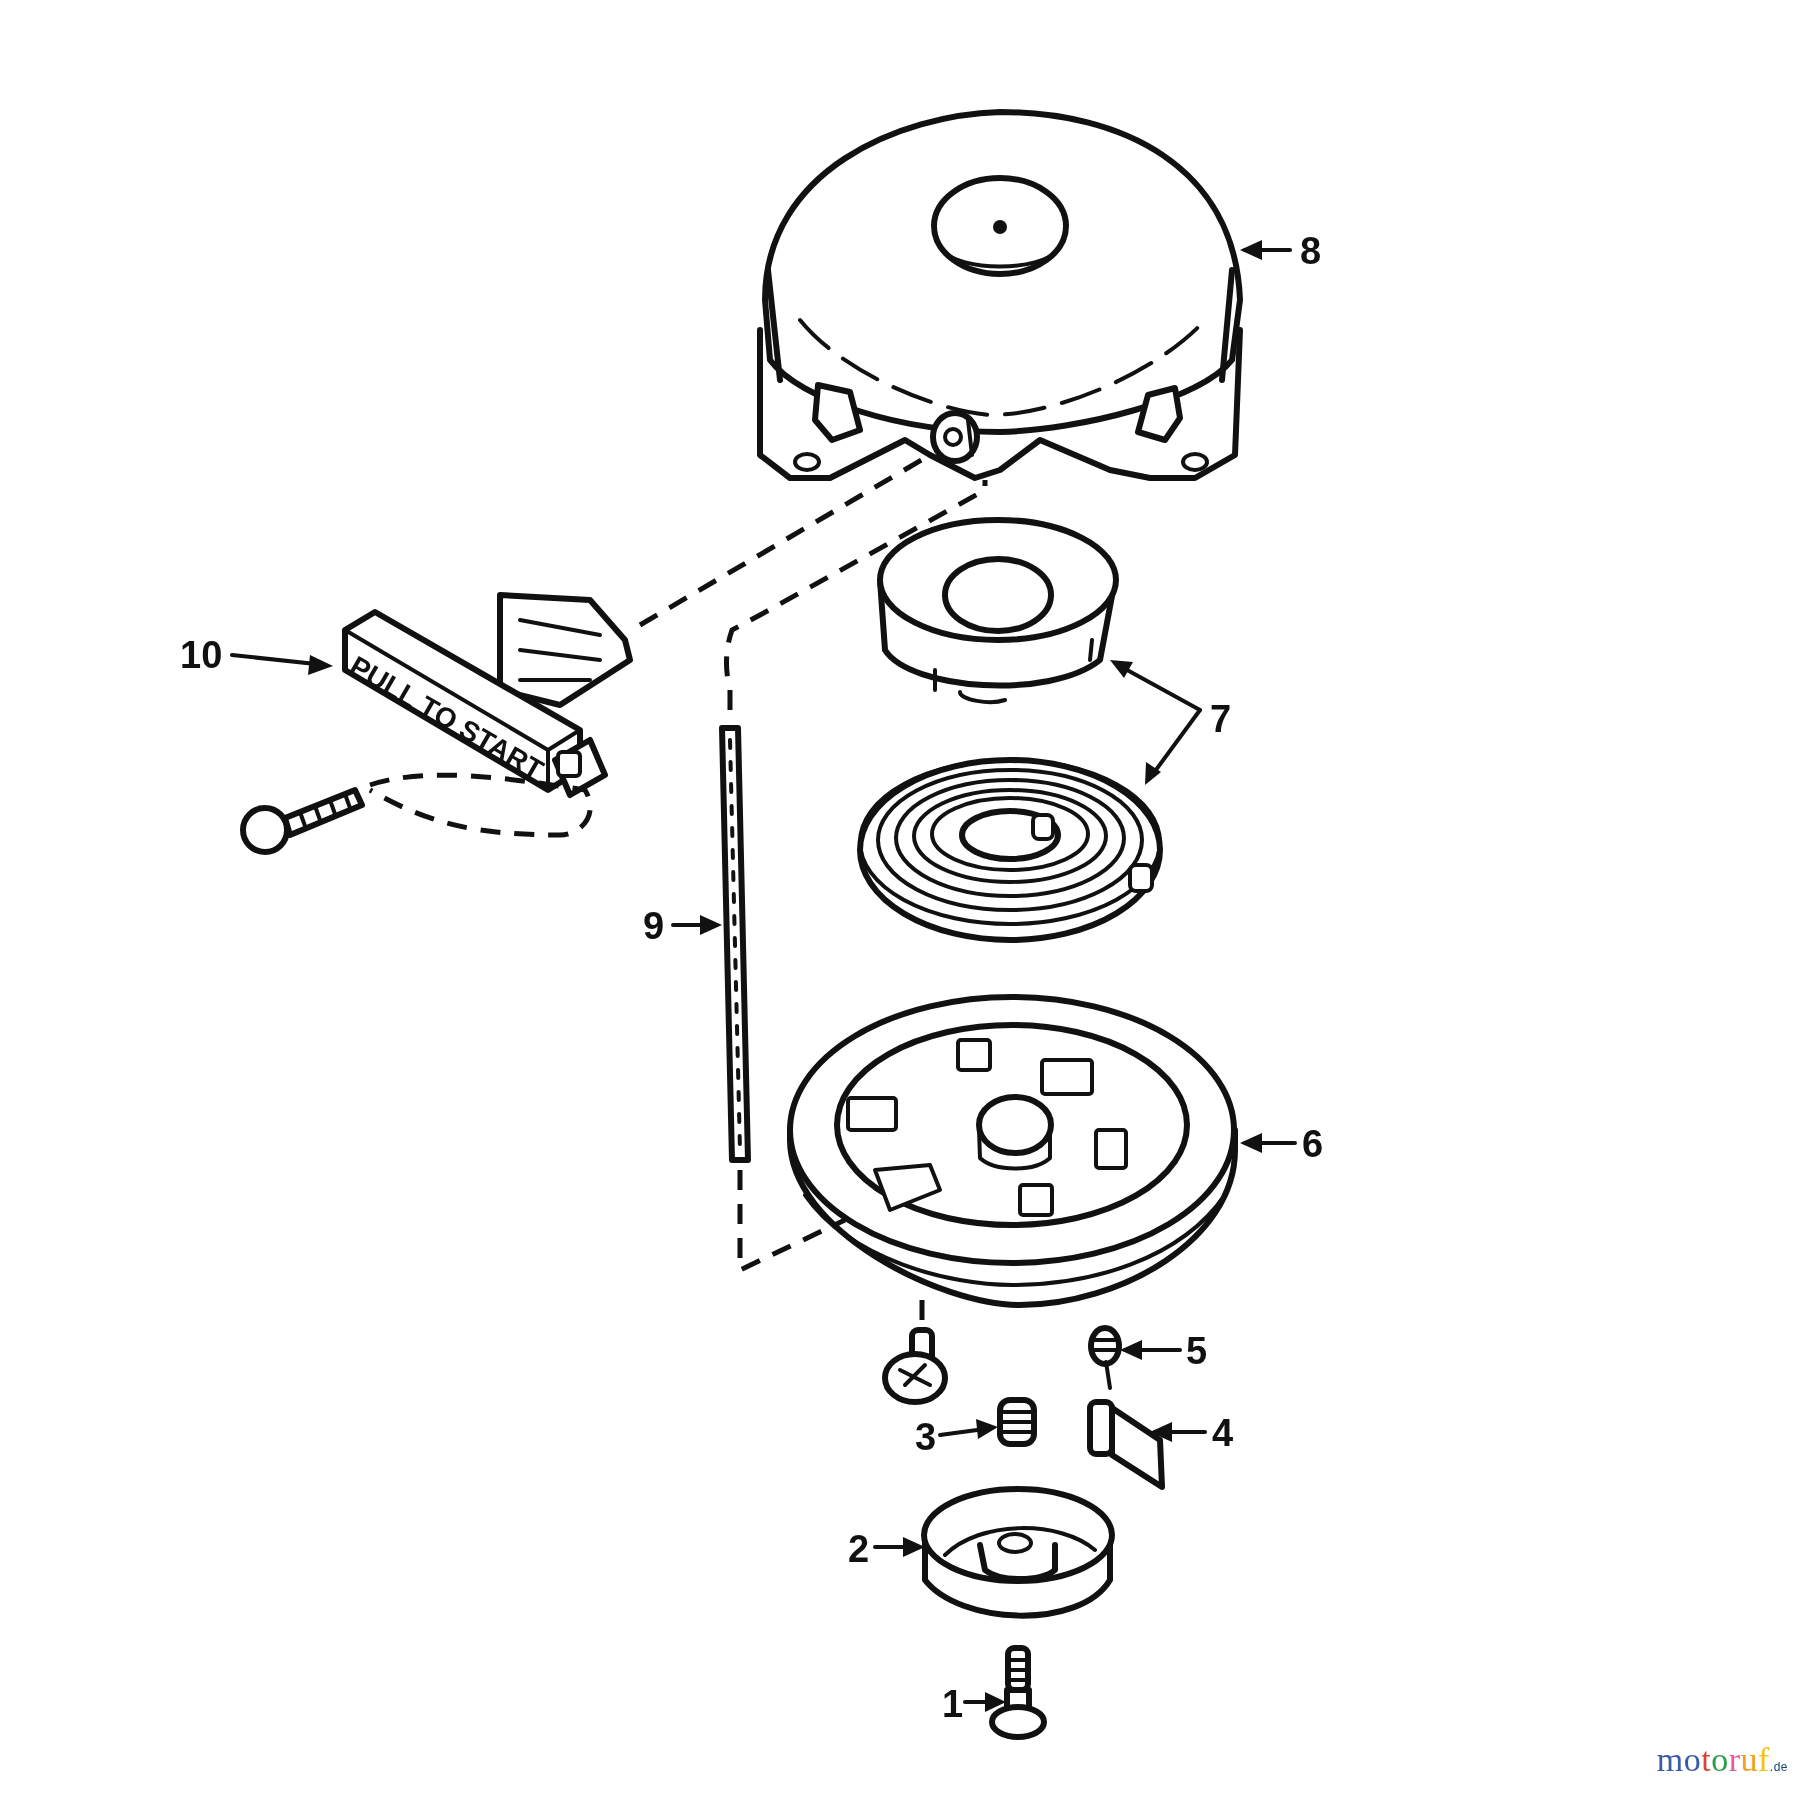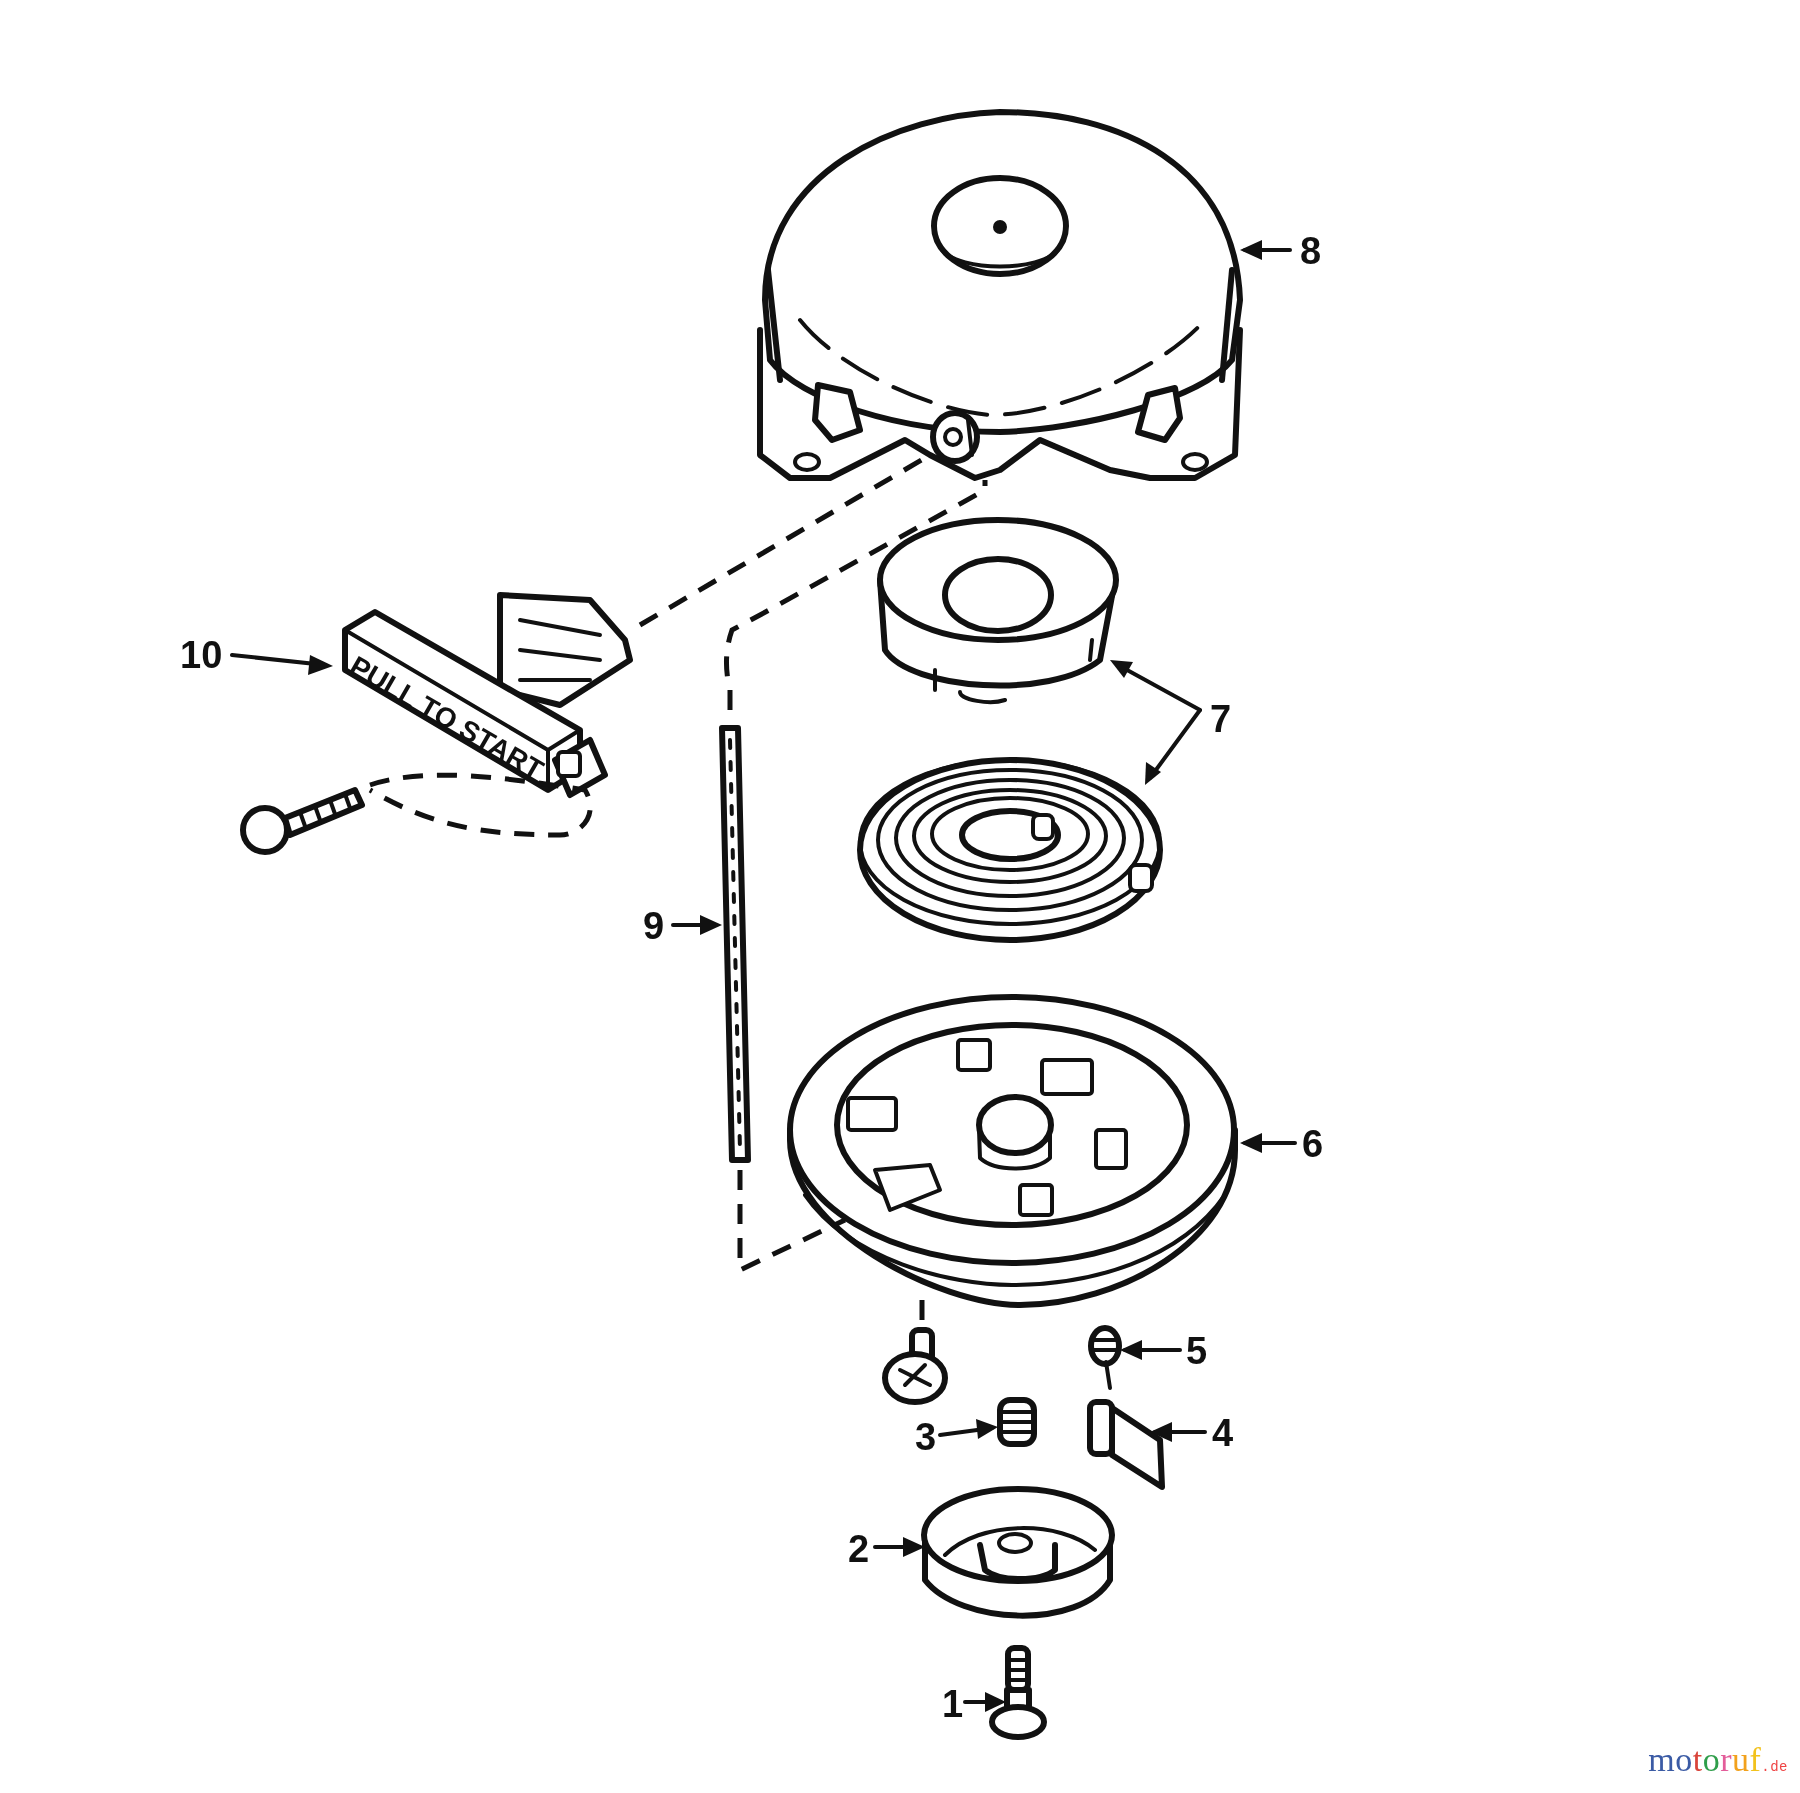--- a/index.html
+++ b/index.html
@@ -4,21 +4,21 @@
 <style>
   html, body { margin: 0; padding: 0; background: #ffffff; }
   body { width: 1800px; height: 1793px; position: relative; overflow: hidden; font-family: "Liberation Sans", sans-serif; }
   #diagram { position: absolute; left: 0; top: 0; width: 1800px; height: 1793px; }
   .ink { stroke: #111; fill: none; stroke-width: 6; stroke-linecap: round; stroke-linejoin: round; }
   .ink-thin { stroke: #111; fill: none; stroke-width: 4; stroke-linecap: round; stroke-linejoin: round; }
   .fill-white { fill: #fff; }
   .dash { stroke: #111; fill: none; stroke-width: 5; stroke-dasharray: 20 14; }
   .callout-label { position: absolute; font-family: "Liberation Sans", sans-serif; font-weight: bold; font-size: 38px; color: #111; line-height: 1; }
   .watermark { position: absolute; right: 12px; bottom: 14px; font-family: "Liberation Serif", serif; font-size: 34px; letter-spacing: 0.5px; }
-  .watermark .tld { font-family: Liberation Mono, monospace; font-size: 14px; color: #ef4444; }
+  .watermark .tld { font-family: Liberation Sans, sans-serif; font-size: 12px; color: #0c4a6e; }
   .handle-text { position: absolute; font-family: "Liberation Sans", sans-serif; font-weight: bold; font-size: 28px; color: #111; transform-origin: 0 0; white-space: nowrap; }
 </style>
 </head>
 <body>
 
 <svg id="diagram" viewBox="0 0 1800 1793" xmlns="http://www.w3.org/2000/svg">
 
   <g>
 
     <path class="ink fill-white" d="M760 330 L760 455 L790 478 L830 478 L905 440 L930 455 L975 478 L1000 470 L1040 440 L1110 470 L1150 478 L1195 478 L1235 455 L1240 330"></path>

